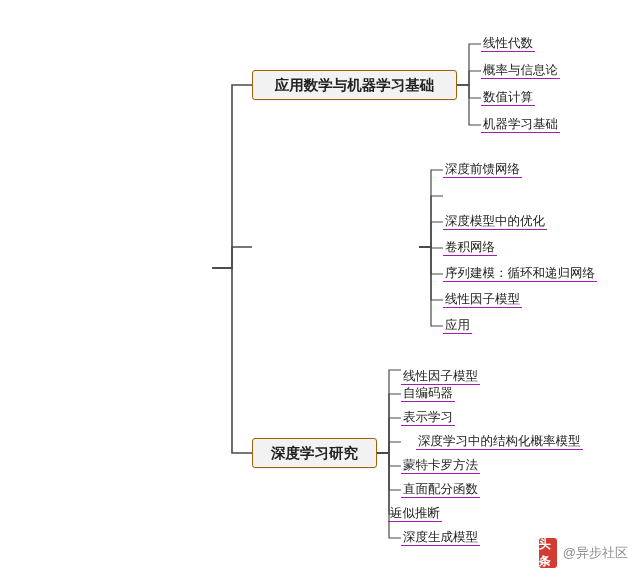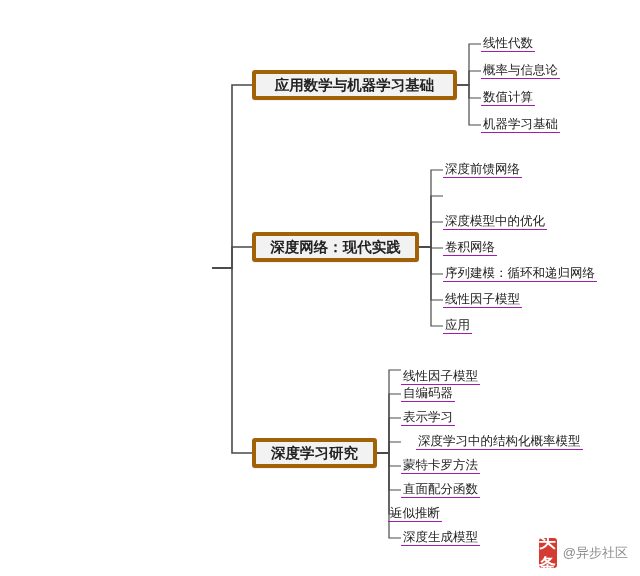--- a/index.html
+++ b/index.html
@@ -24,21 +24,21 @@
     font-size:19px;
     font-weight:bold;
     display:flex;align-items:center;justify-content:center;
     letter-spacing:1px;
     box-shadow:0 1px 2px rgba(0,0,0,0.18);
   }
 
   
   .branch{
     background:#f2f2f2;
-    border:4px solid #a16207;
+    border:1px solid #a16207;
     border-radius:3px;
     color:#222222;
     font-size:14.5px;
     font-weight:bold;
     display:flex;align-items:center;justify-content:center;
     padding:0 10px;
     height:30px;
     white-space:nowrap;
     box-shadow:0 1px 1px rgba(0,0,0,0.06);
   }
@@ -54,21 +54,21 @@
     height:16px;
   }
 
   .watermark{
     position:absolute;right:12px;bottom:8px;
     display:flex;align-items:center;gap:6px;
     color:#8c8c8c;font-size:13px;
   }
   .wm-logo{
     width:18px;height:30px;border-radius:3px;
-    background:#d43c33;color:#fff;font-size:17px;font-weight:bold;
+    background:#d43c33;color:#fff;font-size:12px;font-weight:bold;
     display:flex;align-items:center;justify-content:center;
   }
 </style>
 </head>
 <body>
 
 <div id="canvas">
 
   <svg class="lines" viewBox="0 0 640 576">
 
@@ -99,21 +99,20 @@
     <path d="M377 453 H389 V538 H401" fill="none" stroke="#4a4a4a" stroke-width="1.2"></path>
   </svg>
 
 
   <div class="node branch" style="left:252px;top:70px;width:205px;">应用数学与机器学习基础</div>
   <div class="node leaf" style="left:481px;top:36px;">线性代数</div>
   <div class="node leaf" style="left:481px;top:63px;">概率与信息论</div>
   <div class="node leaf" style="left:481px;top:90px;">数值计算</div>
   <div class="node leaf" style="left:481px;top:117px;">机器学习基础</div>
 
-  <div class="node branch" style="left:252px;top:232px;width:167px;">深度网络：现代实践</div>
   <div class="node leaf" style="left:443px;top:162px;">深度前馈网络</div>
   <div class="node leaf" style="left:443px;top:214px;">深度模型中的优化</div>
   <div class="node leaf" style="left:443px;top:240px;">卷积网络</div>
   <div class="node leaf" style="left:443px;top:266px;">序列建模：循环和递归网络</div>
   <div class="node leaf" style="left:443px;top:292px;">线性因子模型</div>
   <div class="node leaf" style="left:443px;top:318px;">应用</div>
 
   <div class="node branch" style="left:252px;top:438px;width:125px;">深度学习研究</div>
   <div class="node leaf" style="left:401px;top:362px;margin-top:7px;">线性因子模型</div>
   <div class="node leaf" style="left:401px;top:386px;">自编码器</div>

